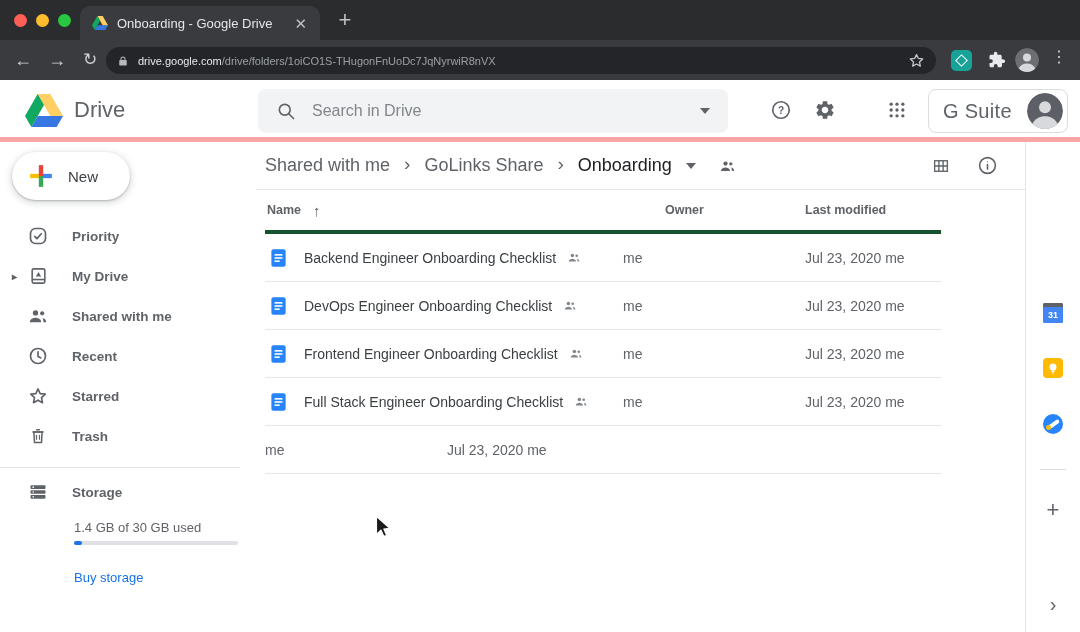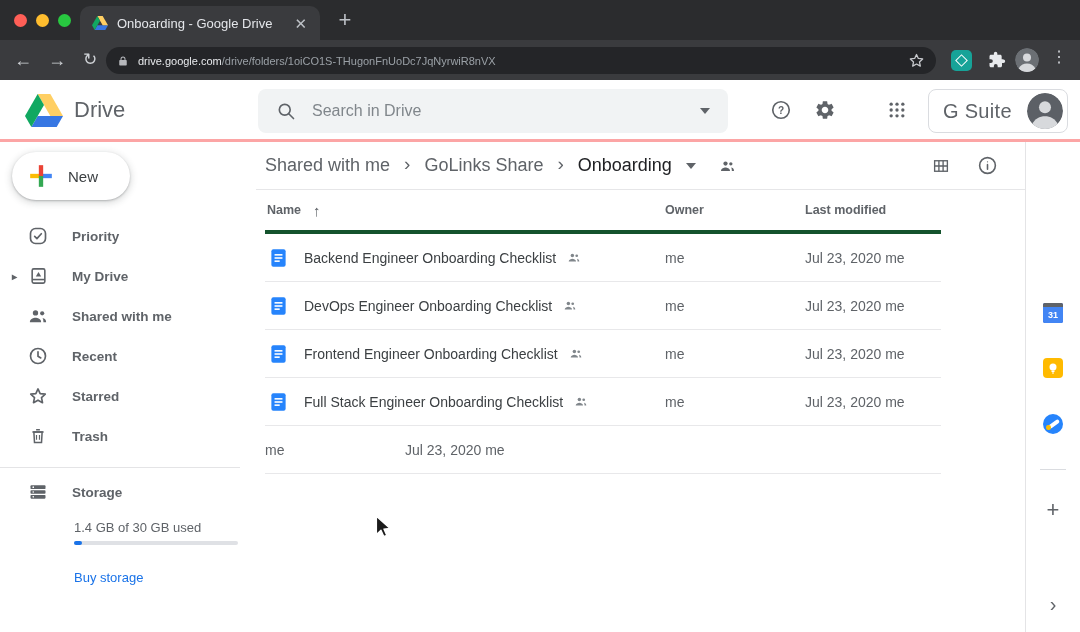--- a/index.html
+++ b/index.html
@@ -29,21 +29,21 @@
   .omni-star { margin-left:auto; }
   .ext-teal { position:absolute; left:951px; top:10px; width:21px; height:21px; border-radius:5px;
               background:#17a398; display:flex; align-items:center; justify-content:center; }
   .ext-teal .diamond { width:9px; height:9px; border:1.6px solid #fff; transform:rotate(45deg); }
   .tb-ico { position:absolute; top:9px; }
   .kebab { color:#ced1d5; font-size:16px; letter-spacing:0; line-height:7px; text-align:center; width:14px; }
   .avatar { border-radius:50%; overflow:hidden; }
 
   
   .drive-header { position:absolute; top:80px; left:0; right:0; height:62px; background:#fff;
-                  border-bottom:3px solid #fca5a5; }
+                  border-bottom:5px solid #fca5a5; }
   .logo { position:absolute; left:25px; top:14px; }
   .wordmark { position:absolute; left:74px; top:17px; font-size:22px; color:#5f6368; }
   .search { position:absolute; left:258px; top:9px; width:470px; height:44px; background:#f1f3f4;
             border-radius:8px; display:flex; align-items:center; padding:0 18px; gap:16px; }
   .search-placeholder { font-size:16px; color:#80868b; }
   .caret-down { width:0; height:0; border-left:5px solid transparent; border-right:5px solid transparent;
                 border-top:6px solid #5f6368; }
   .search .caret-down { margin-left:auto; }
   .hdr-icon { position:absolute; top:10px; width:40px; height:40px; display:flex; align-items:center; justify-content:center; }
   .gsuite { position:absolute; left:928px; top:9px; width:140px; height:44px; border:1px solid #dadce0;
@@ -79,21 +79,21 @@
   .crumb-caret { margin-left:14px; border-left-width:5px; border-right-width:5px; border-top-width:6px; }
   .crumb-people { margin-left:22px; }
   .view-actions { margin-left:auto; display:flex; gap:26px; padding-right:27px; align-items:center; }
 
   .file-table { margin:0 84px 0 9px; }
   .thead { display:flex; align-items:center; height:44px; font-size:12.5px; color:#5f6368;
            font-weight:bold; border-bottom:4px solid #14532d; }
   .col-name { flex:1; display:flex; align-items:center; gap:12px; padding-left:2px; }
   .col-owner { width:140px; } .col-modified { width:136px; }
   .sort-arrow { font-size:15px; font-weight:normal; color:#5f6368; }
-  .frow { display:flex; align-items:center; height:48px; border-bottom:1px solid #e8e8ea; font-size:14px; }
+  .frow { display:flex; align-items:center; height:48px; border-bottom:1px solid #e8e8ea; font-size:14px;gap:42px; }
   .cell-name { flex:1; display:flex; align-items:center; padding-left:4px; min-width:0; }
   .file-name { margin-left:16px; color:#3c4043; font-weight:500; white-space:nowrap; }
   .shared-ico { margin-left:10px; }
   .cell-owner { width:140px; color:#5f6368; } .cell-modified { width:136px; color:#5f6368; }
 
   
   .right-rail { position:absolute; top:142px; right:0; width:55px; bottom:0; background:#fff;
                 border-left:1px solid #e4e4e6; }
   .rail-item { position:absolute; left:50%; transform:translateX(-50%);text-align:right; }
   .cal-icon { width:20px; height:20px; border-radius:2px; background:#2a56c6; overflow:hidden; }

